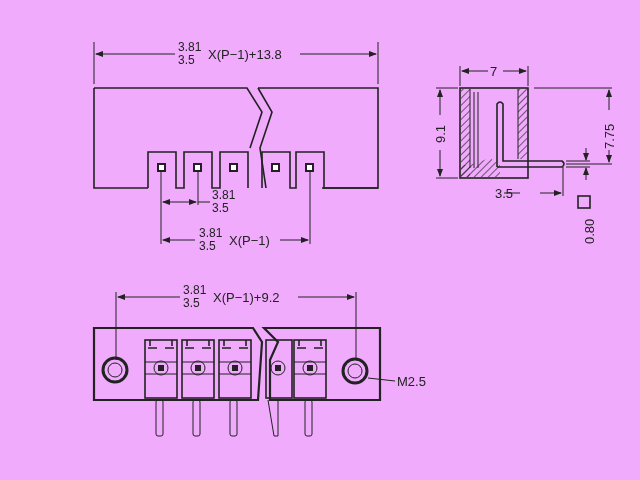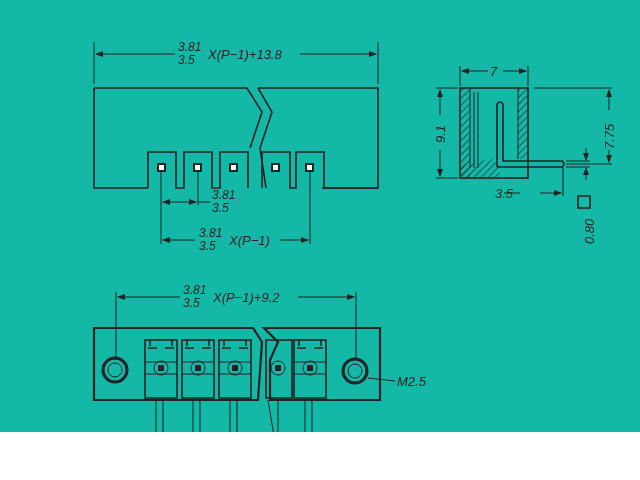--- a/index.html
+++ b/index.html
@@ -1,16 +1,16 @@
 <!DOCTYPE html>
 <html><head>
 <meta charset="utf-8">
 <style>
   html,body{margin:0;padding:0;background:#fff;}
-  #canvas{position:relative;width:640px;height:432px;overflow:hidden;background:#14b8a6;font-style:italic;}
+  #canvas{position:relative;width:640px;height:480px;overflow:hidden;background:#f0abfc;}
   svg{position:absolute;left:0;top:0;}
   .ln{stroke:#222;stroke-width:1.6;fill:none;}
   .thin{stroke:#222;stroke-width:1;fill:none;}
   .thick{stroke:#222;stroke-width:2.2;fill:none;}
   .dim{font-family:"Liberation Sans",sans-serif;font-size:13px;fill:#222;}
   .frac{font-family:"Liberation Sans",sans-serif;font-size:12px;fill:#222;}
 </style>
 </head>
 <body>
 

